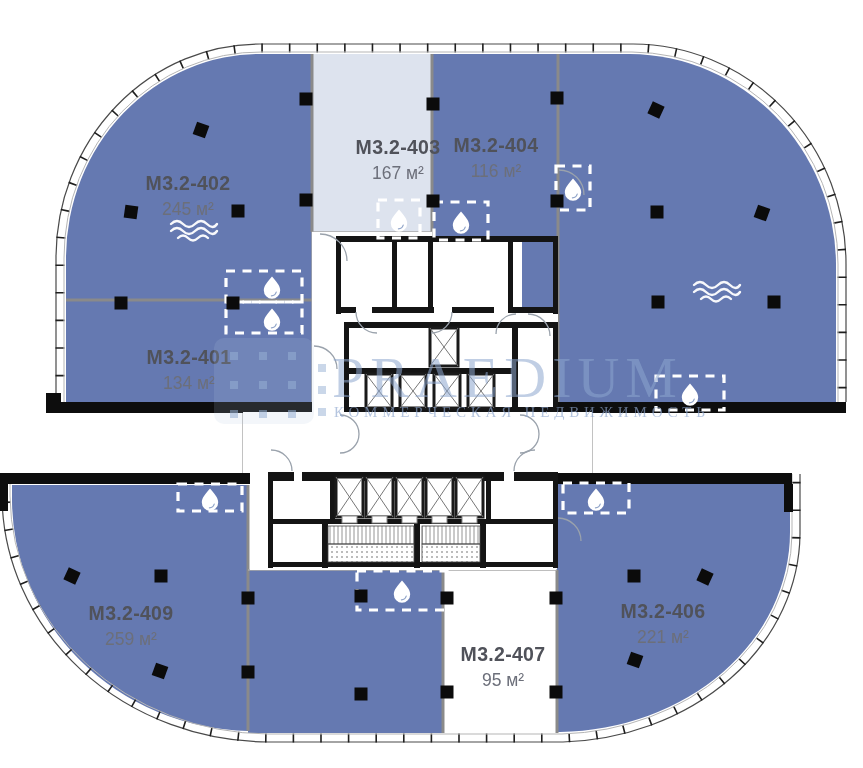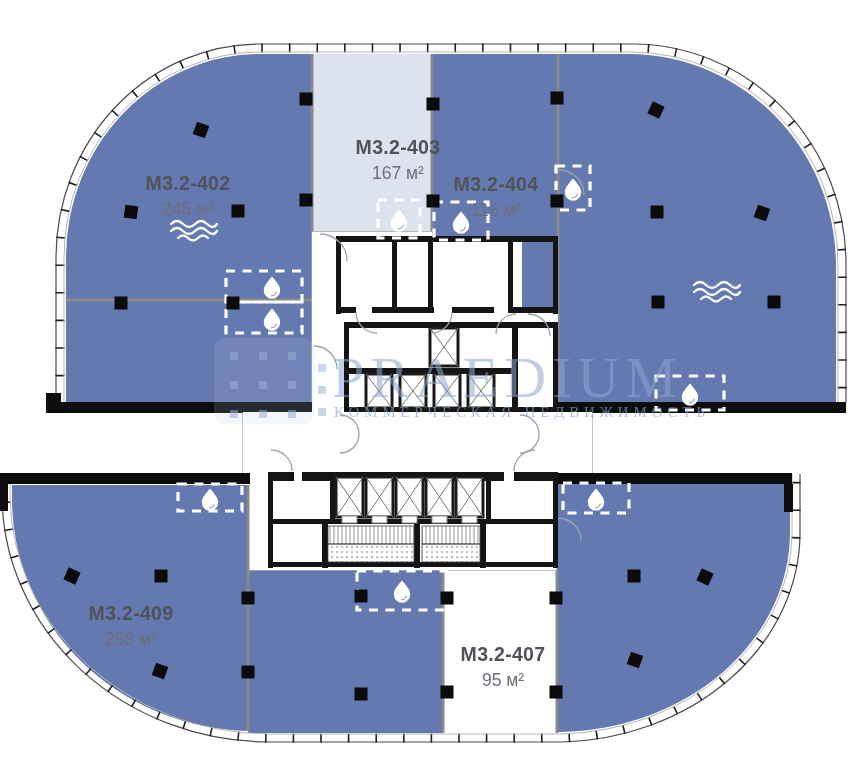--- a/index.html
+++ b/index.html
@@ -277,32 +277,40 @@
 </svg>
 
   <div class="unit-label" style="left:188px;top:196px;">
     <div class="unit-id">M3.2-402</div>
     <div class="unit-area">245 м²</div>
   </div>
   <div class="unit-label" style="left:369px;top:160px;margin-left:29px;">
     <div class="unit-id">M3.2-403</div>
     <div class="unit-area">167 м²</div>
   </div>
-  <div class="unit-label" style="left:496px;top:158px;margin-top:39px;">
+  <div class="unit-label" style="left:496px;top:158px;">
     <div class="unit-id">M3.2-404</div>
     <div class="unit-area">116 м²</div>
+  </div>
+  <div class="unit-label" style="left:189px;top:370px;">
+    <div class="unit-id">M3.2-401</div>
+    <div class="unit-area">134 м²</div>
   </div>
   <div class="unit-label" style="left:131px;top:626px;">
     <div class="unit-id">M3.2-409</div>
     <div class="unit-area">259 м²</div>
   </div>
   <div class="unit-label" style="left:503px;top:667px;">
     <div class="unit-id">M3.2-407</div>
     <div class="unit-area">95 м²</div>
   </div>
+  <div class="unit-label" style="left:663px;top:624px;">
+    <div class="unit-id">M3.2-406</div>
+    <div class="unit-area">221 м²</div>
+  </div>
 
   <div class="wm wm-panel"></div>
   <div class="wm wm-grid">
     <span></span>
       <span></span>
       <span></span>
     <span></span>
       <span></span>
       <span></span>
     <span></span>

